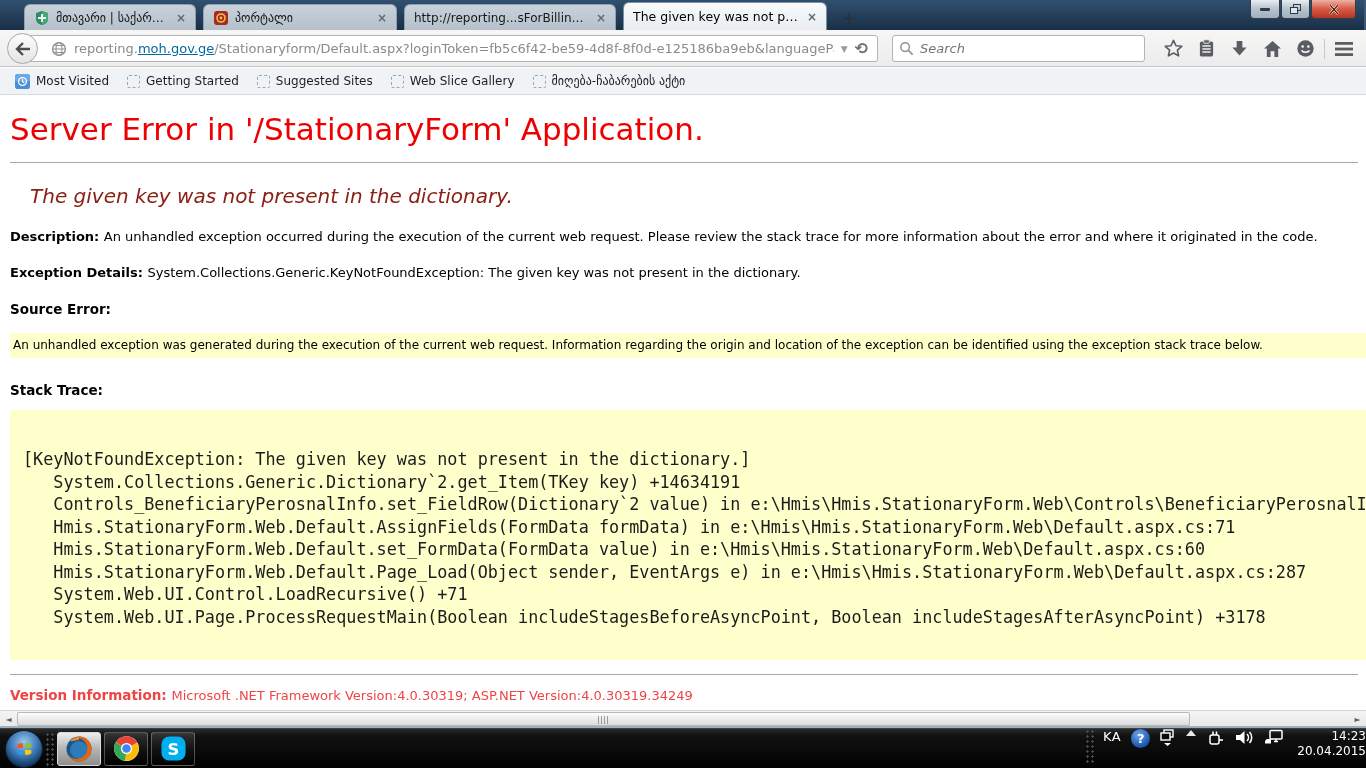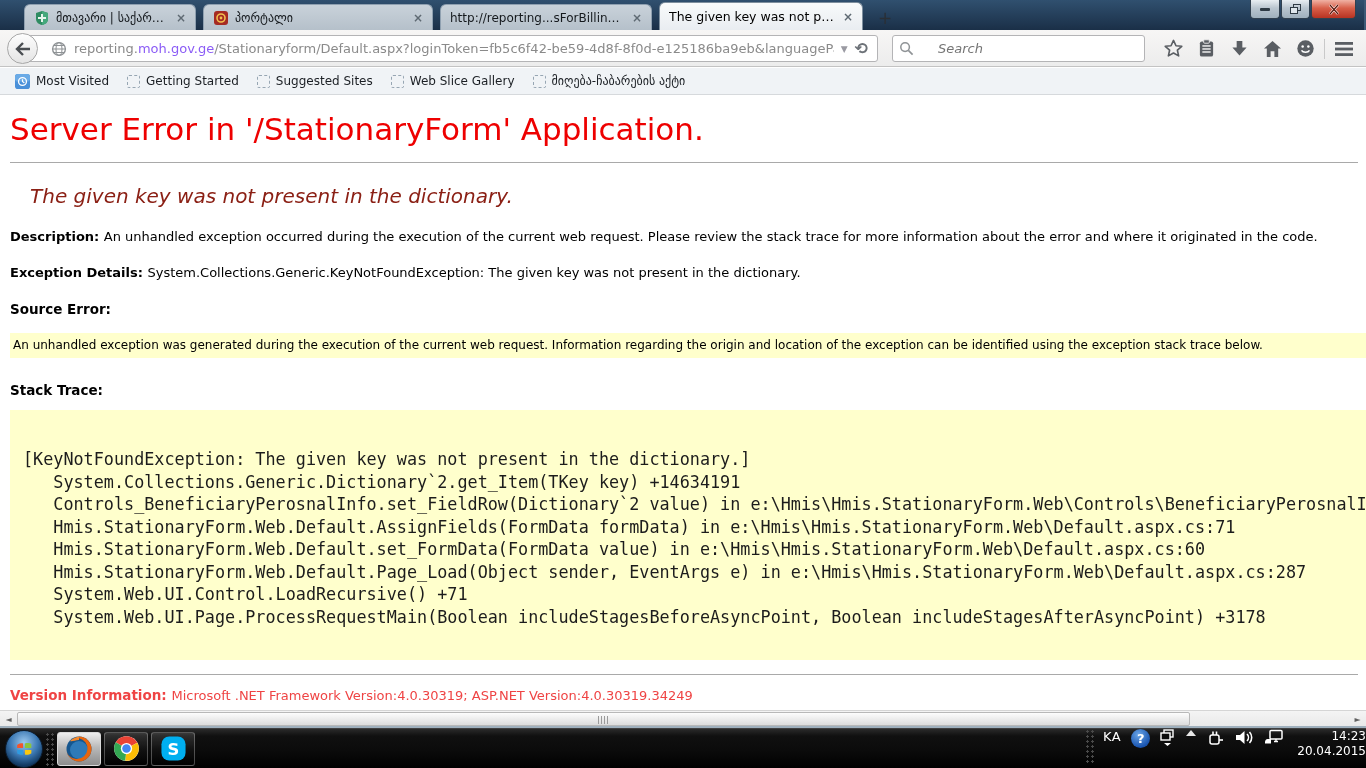--- a/index.html
+++ b/index.html
@@ -39,26 +39,26 @@
   .navbar { position:absolute; top:30px; left:0; right:0; height:37px;
     background:linear-gradient(#f7f6f5,#ececec); border-bottom:1px solid #c3c3c3; }
   .backbtn { position:absolute; left:7px; top:3px; width:31px; height:31px; border-radius:50%;
     background:linear-gradient(#fdfdfd,#e4e4e4); border:1px solid #a7a7a7; z-index:3;
     display:flex; align-items:center; justify-content:center; }
   .urlbar { position:absolute; left:24px; top:5px; width:854px; height:27px; background:#fff;
     border:1px solid #b4b4b6; border-radius:3px; display:flex; align-items:center;
     padding-left:24px; }
   .urlbar .globe { margin:0 7px 0 2px; flex:0 0 16px; }
   .urltext { font-size:13px; color:#8a8a8a; white-space:nowrap; overflow:hidden; flex:1 1 auto; }
-  .urltext .domain { color:#8b5cf6; }
+  .urltext .domain { color:#0369a1;text-decoration:underline; }
   .url-caret { color:#9a9aa2; font-size:9px; padding:0 7px; }
   .reload { color:#6d7278; font-size:16px; font-weight:bold; padding-right:9px;
     font-family:"DejaVu Sans",sans-serif; }
   .searchbox { position:absolute; left:892px; top:5px; width:253px; height:27px; background:#fff;
-    border:1px solid #b4b4b6; border-radius:3px; display:flex; align-items:center; padding:0 6px;gap:18px; }
+    border:1px solid #b4b4b6; border-radius:3px; display:flex; align-items:center; padding:0 6px; }
   .searchbox input { border:none; outline:none; width:200px; font-size:13px; font-style:italic;
     color:#888; background:transparent; font-family:inherit; }
   .nav-icons { position:absolute; right:6px; top:5px; height:27px; display:flex; align-items:center; }
   .nicon { width:33px; display:flex; align-items:center; justify-content:center; }
   .nav-sep { width:1px; height:20px; background:#c9c9c9; margin:0 2px; }
 
   
   .bookmarksbar { position:absolute; top:68px; left:0; right:0; height:27px; background:#f0f3f6;
     border-bottom:1px solid #d6d9dc; display:flex; align-items:center; padding-left:6px; }
   .bmitem { display:flex; align-items:center; gap:6px; padding:2px 9px; font-size:12px; color:#1b1f24; }
@@ -132,21 +132,21 @@
         <svg class="favicon" viewBox="0 0 16 16">
           <path d="M8 1 L14 3 V9 C14 12.5 11 14.5 8 15 C5 14.5 2 12.5 2 9 V3 Z" fill="#2e8b62"></path>
           <path d="M8 1 L14 3 V9 C14 12.5 11 14.5 8 15 Z" fill="#45a87c"></path>
           <rect x="7" y="4" width="2" height="8" fill="#e8f5ee"></rect>
           <rect x="4" y="7" width="8" height="2" fill="#e8f5ee"></rect>
         </svg>
         <span class="tlabel">მთავარი | საქართველოს...</span>
         <span class="tclose">×</span>
       </div>
 
-      <div class="tab" style="width:230px">
+      <div class="tab" style="width:194px">
         <svg class="favicon" viewBox="0 0 16 16">
           <rect x="1" y="1" width="14" height="14" rx="3" fill="#a52a22"></rect>
           <circle cx="8" cy="8" r="4" fill="none" stroke="#f2c14e" stroke-width="1.6"></circle>
           <circle cx="8" cy="8" r="1.4" fill="#f2c14e"></circle>
         </svg>
         <span class="tlabel" style="max-width:150px">პორტალი</span>
         <span class="tclose" style="margin-left:auto">×</span>
       </div>
 
       <div class="tab" style="width:212px">

